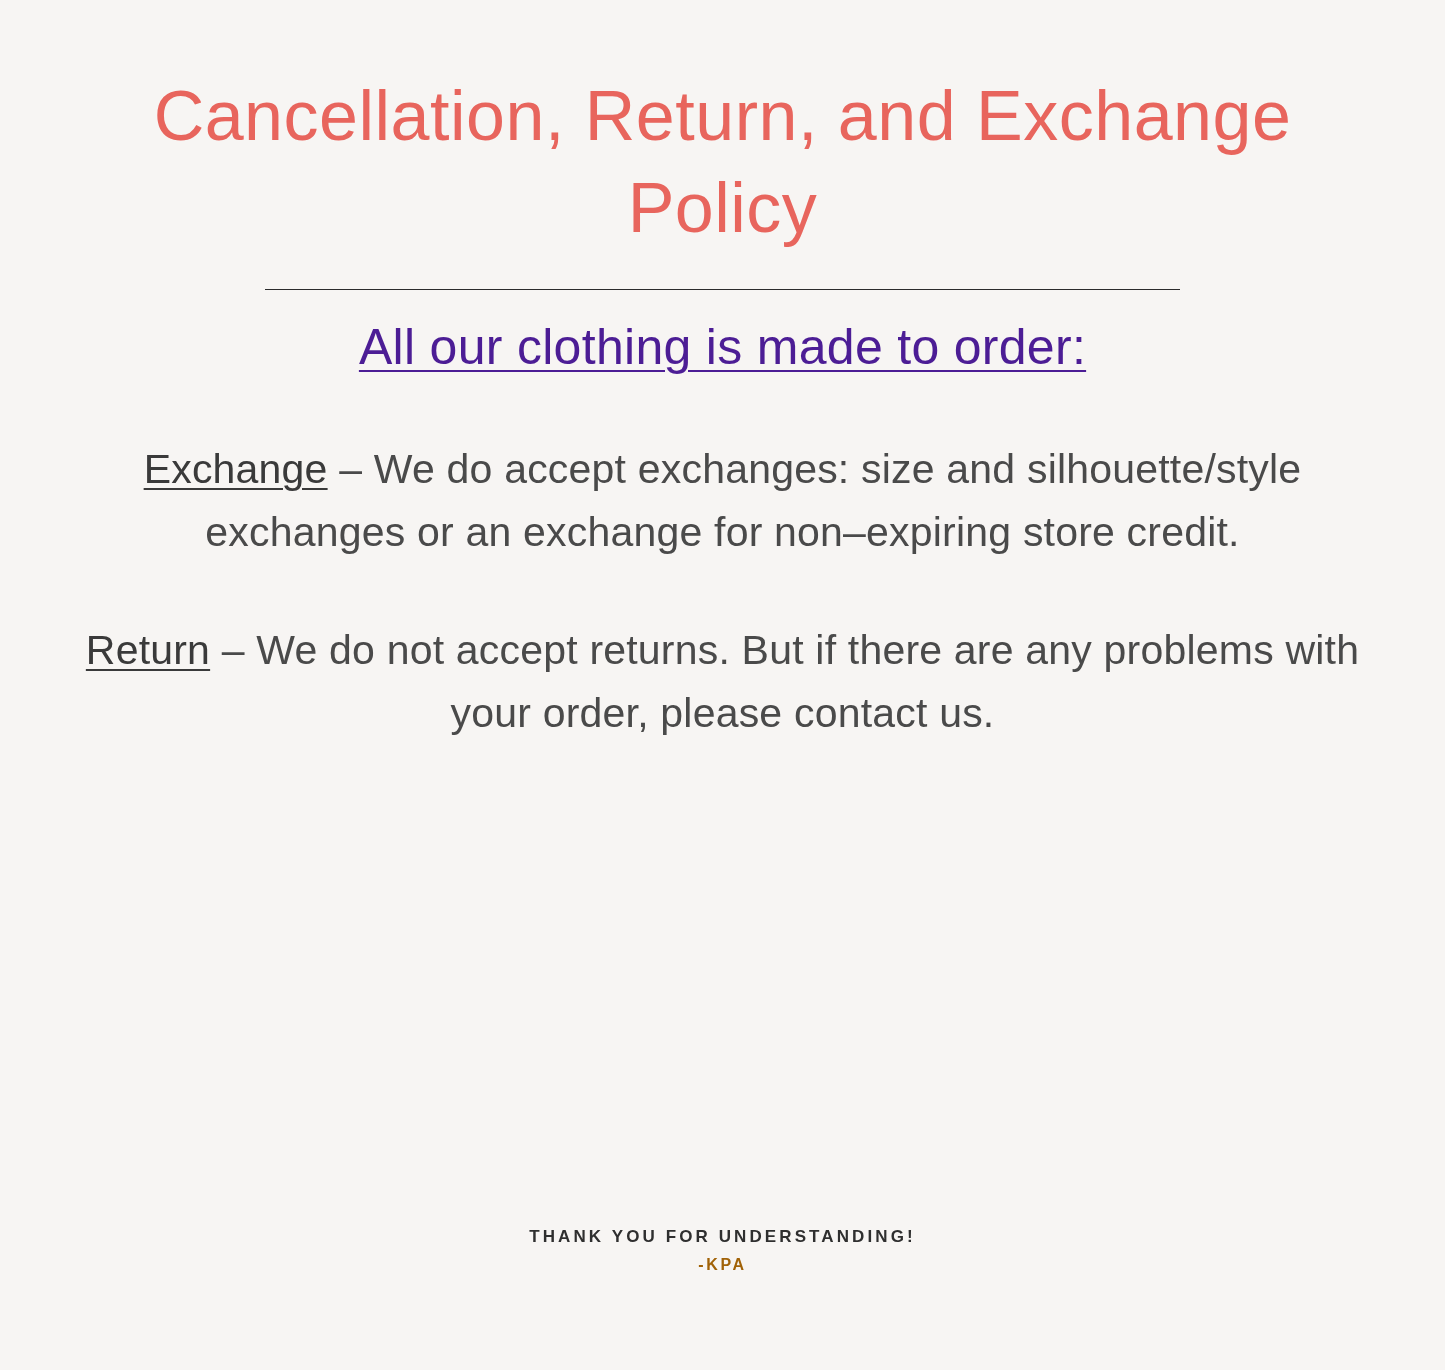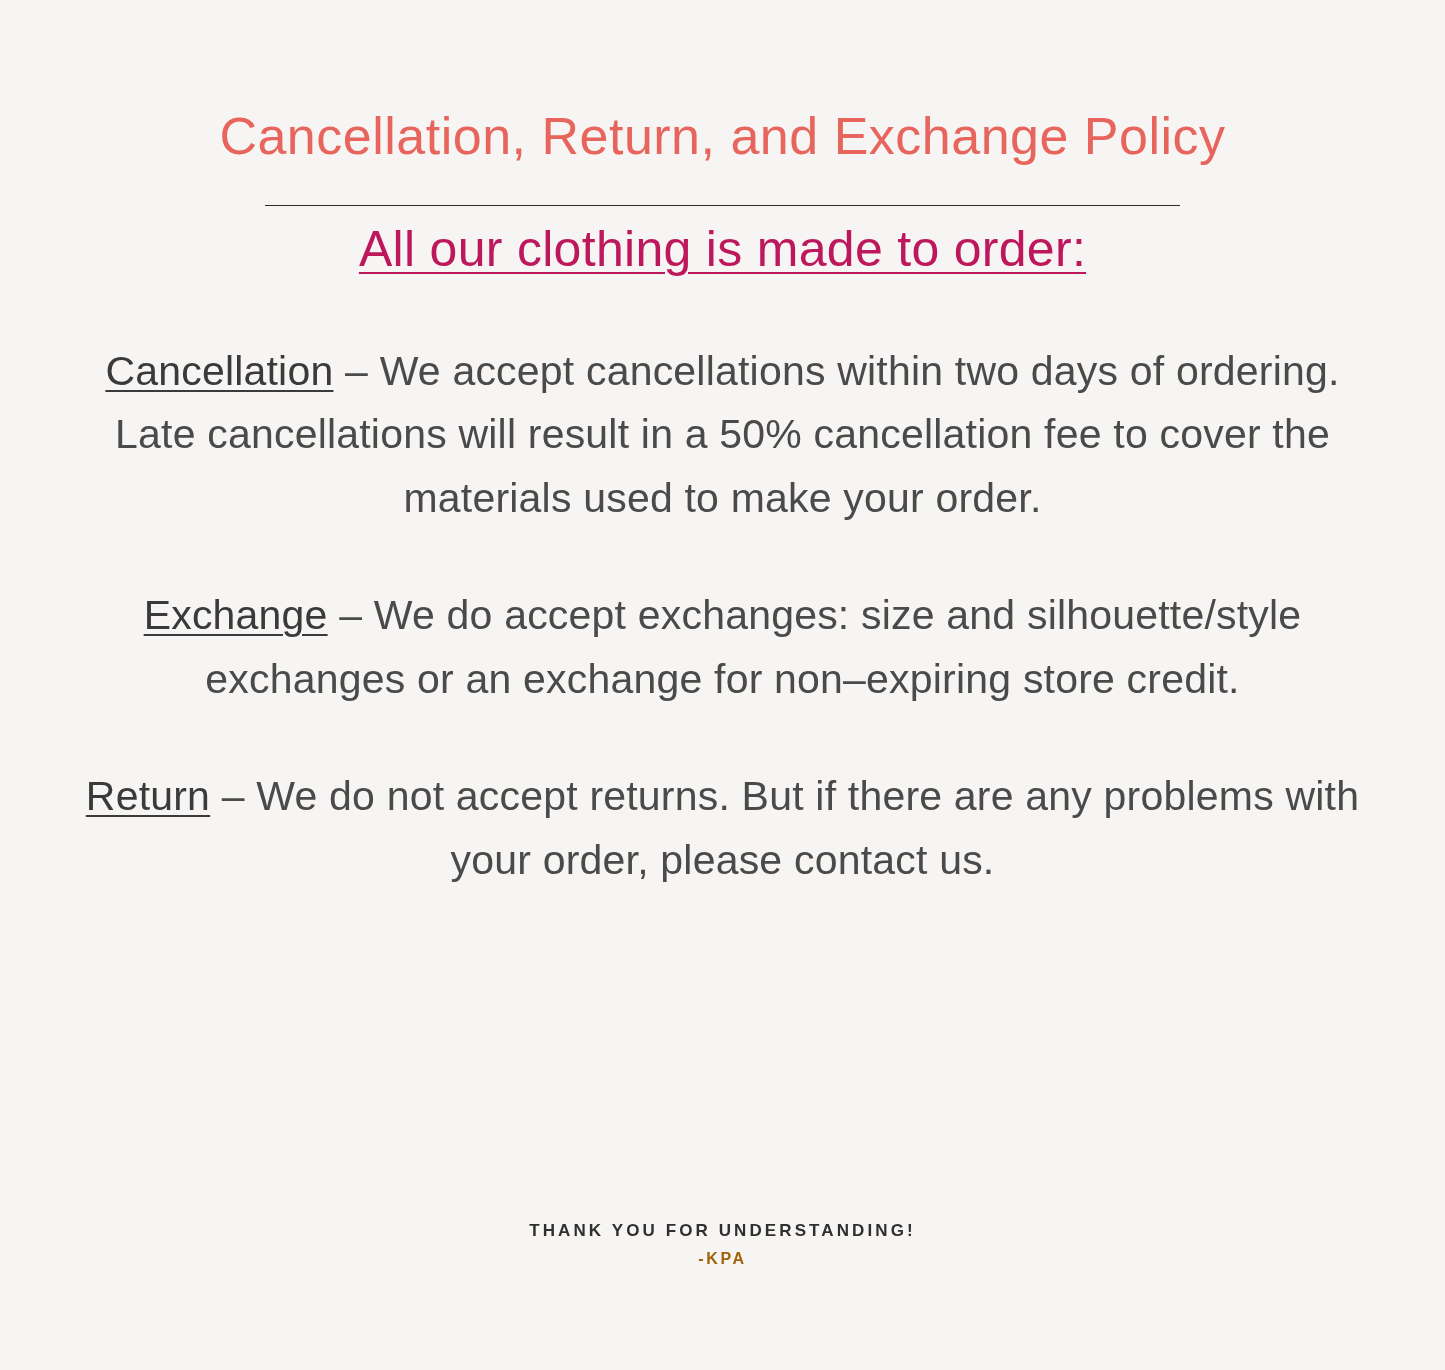--- a/index.html
+++ b/index.html
@@ -18,44 +18,44 @@
     position: relative;
     width: 1445px;
     height: 1370px;
     box-sizing: border-box;
     display: flex;
     flex-direction: column;
     align-items: center;
   }
   .title-block {
     width: 1180px;
-    margin-top: 102px;
+    margin-top: 70px;
     text-align: center;
     color: #e8655d;
     font-family: "Liberation Sans", sans-serif;
     font-weight: 300;
-    font-size: 52px;
+    font-size: 70px;
     line-height: 1.32;
     letter-spacing: 0.5px;
   }
 
   
   .divider {
     width: 915px;
     height: 1px;
     background: #2b2b2b;
     margin-top: 34px;
   }
 
   
   .subtitle {
-    margin-top: 14px;
+    margin-top: 28px;
     font-size: 50px;
     font-weight: 300;
-    color: #be185d;
+    color: #4c1d95;
     letter-spacing: 0.3px;
     text-decoration: underline;
     text-underline-offset: 6px;
     text-decoration-thickness: 2px;
   }
 
   
   .body-wrap {
     width: 1300px;
     margin-top: 62px;
@@ -77,21 +77,21 @@
     text-underline-offset: 5px;
     text-decoration-thickness: 2px;
     color: #3a3a3a;
   }
 
   
   .footer {
     position: absolute;
     left: 0;
     right: 0;
-    bottom: 102px;
+    bottom: 96px;
     text-align: center;
   }
   .footer-line1 {
     font-size: 17px;
     letter-spacing: 3.1px;
     font-weight: 700;
     color: #2f2f2f;
   }
   .footer-line2 {
     margin-top: 9px;
@@ -107,21 +107,20 @@
 <div class="page">
 
   <div class="title-block">Cancellation, Return, and Exchange Policy</div>
 
   <div class="divider"></div>
 
   <div class="subtitle">All our clothing is made to order:</div>
 
   <div class="body-wrap">
 
-    <p class="para"><span class="term">Cancellation</span><span> – </span><span>We accept cancellations within two days of ordering. Late cancellations will result in a 50% cancellation fee to cover the materials used to make your order.</span></p>
 
     <p class="para"><span class="term">Exchange</span><span> – </span><span>We do accept exchanges: size and silhouette/style exchanges or an exchange for non–expiring store credit.</span></p>
 
     <p class="para"><span class="term">Return</span><span> – </span><span>We do not accept returns. But if there are any problems with your order, please contact us.</span></p>
 
   </div>
 
   <div class="footer">
     <div class="footer-line1">THANK YOU FOR UNDERSTANDING!</div>
     <div class="footer-line2">-KPA</div>

